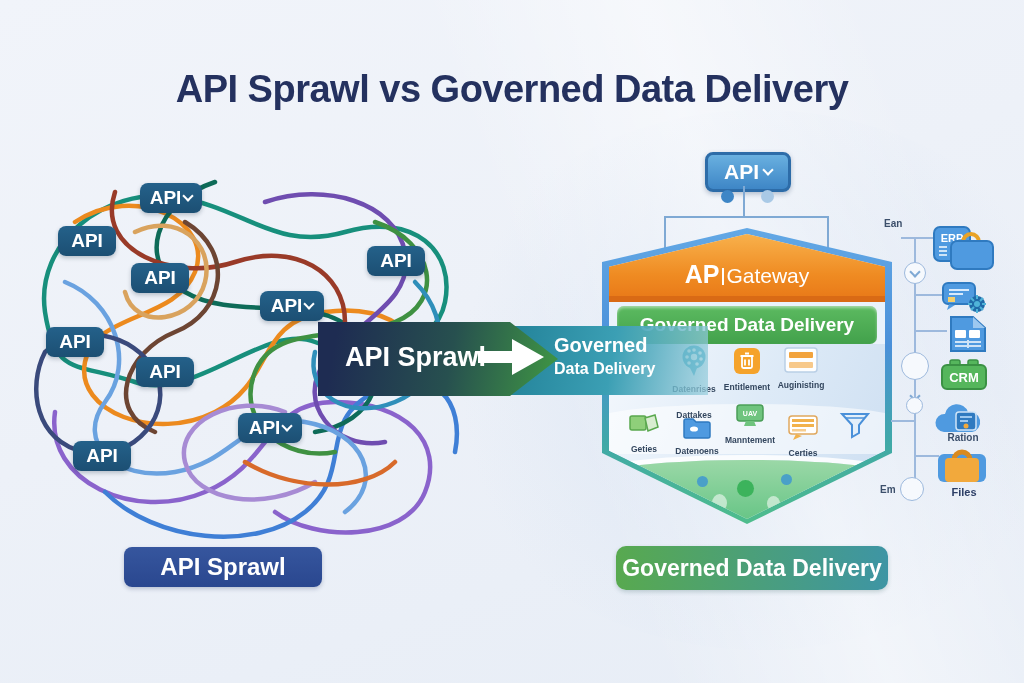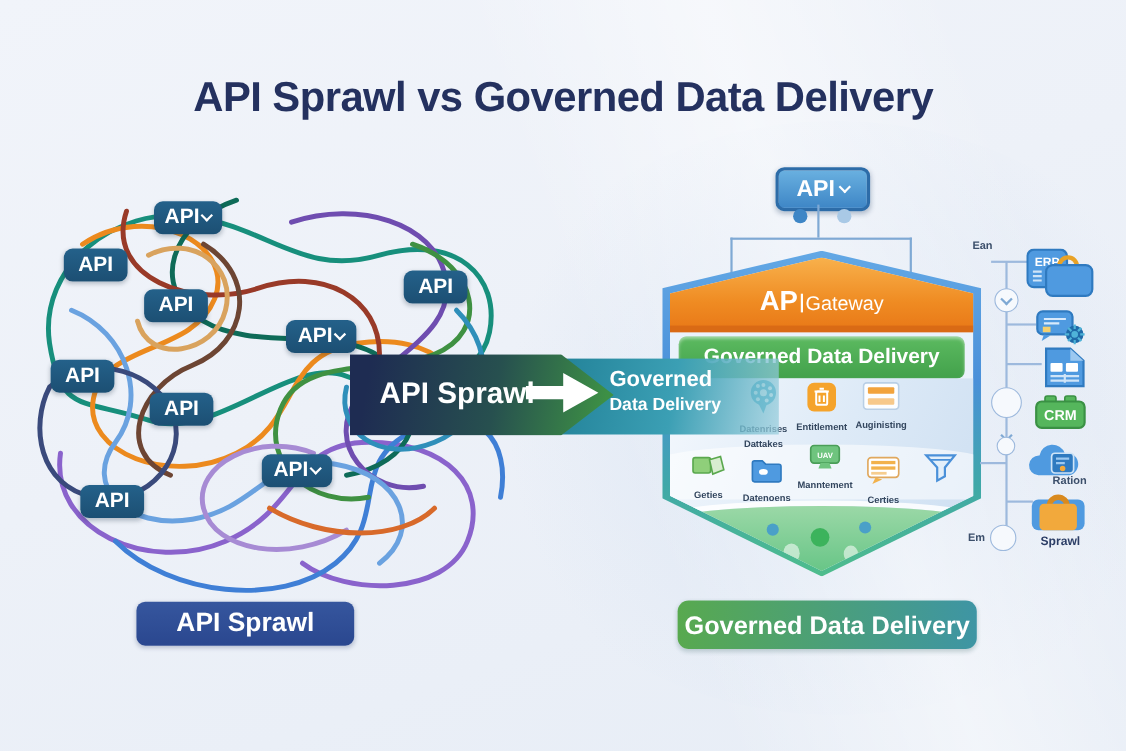--- a/index.html
+++ b/index.html
@@ -45,21 +45,21 @@
      background:linear-gradient(180deg,#63a8e5 0%,#4a90d9 40%,#3fa8a8 72%,#4fbd8c 100%);}
   .shield-inner{left:7px;top:6px;width:276px;height:285px;
      clip-path:polygon(50% 0%,100% 11.5%,100% 76%,50% 100%,0% 76%,0% 11.5%);
      background:#eaf2fb;}
   .roof{left:0;top:0;width:100%;height:68px;
      background:linear-gradient(180deg,#f8b14c 0%,#ef8b22 60%,#e87717 100%);}
   .roof-strip{left:0;top:62px;width:100%;height:6px;background:#d96a15;}
   .roof-text{left:0;top:26px;width:100%;text-align:center;color:#fff;}
   .roof-text b{font-size:25px;font-weight:800;}
   .roof-div{display:inline-block;width:2px;height:17px;background:#fff;margin:0 2px -2px 3px;}
-  .roof-text i{font-style:normal;font-size:18px;font-weight:500;}
+  .roof-text i{font-style:normal;font-size:21px;font-weight:500;}
   .gov-banner{left:8px;top:72px;width:260px;height:38px;border-radius:7px;
      background:linear-gradient(180deg,#5cba60 0%,#42a14b 100%);
      box-shadow:inset 0 2px 3px rgba(255,255,255,.45);
      display:flex;align-items:center;justify-content:center;color:#fff;
      font-size:19px;font-weight:700;}
   .shield-body{left:0;top:110px;width:100%;height:120px;
      background:linear-gradient(115deg,#f4f8fd 0%,#ddeaf7 55%,#cfe0f2 100%);}
   .arc1{left:-12px;top:170px;width:300px;height:50px;background:rgba(255,255,255,.55);
      border-radius:100% 100% 0 0/30px 30px 0 0;}
   .shield-green{left:-6px;top:226px;width:288px;height:70px;
@@ -186,21 +186,21 @@
           <circle cx="15" cy="13" r="3.2" fill="#fff"></circle>
           <circle cx="15" cy="6" r="1.8" fill="#fff"></circle>
             <circle cx="21" cy="9" r="1.8" fill="#fff"></circle>
           <circle cx="22" cy="15" r="1.8" fill="#fff"></circle>
             <circle cx="18" cy="20" r="1.8" fill="#fff"></circle>
           <circle cx="10" cy="19" r="1.8" fill="#fff"></circle>
             <circle cx="8" cy="13" r="1.8" fill="#fff"></circle>
           <circle cx="10" cy="7" r="1.8" fill="#fff"></circle>
         </svg>
         <div class="lbl">Datenrises</div>
-        <div class="lbl" style="margin-top:3px;">Dattakes</div>
+        <div class="lbl" style="margin-top:16px;">Dattakes</div>
       </div>
       <div class="icon-item" style="left:106px;top:112px;">
         <svg width="30" height="30" viewBox="0 0 30 30">
           <rect x="2" y="2" width="26" height="26" rx="6" fill="#f5a32b"></rect>
           <rect x="10" y="10" width="10" height="12" rx="1.5" fill="none" stroke="#fff" stroke-width="1.8"></rect>
           <path d="M8.5 10 H21.5 M13 7.5 H17 M13 13.5 v6 M17 13.5 v6" stroke="#fff" stroke-width="1.8" fill="none"></path>
         </svg>
         <div class="lbl">Entitlement</div>
       </div>
       <div class="icon-item" style="left:160px;top:112px;">
@@ -309,28 +309,28 @@
   </svg>
   <span class="chev-b" style="position:absolute;left:911px;top:392px;"></span>
   <div class="abs ring" style="left:906px;top:397px;width:15px;height:15px;"></div>
 
   <svg class="abs" style="left:932px;top:400px;" width="56" height="40" viewBox="0 0 56 40">
     <path d="M12 32 a9 9 0 0 1 1 -18 a12 12 0 0 1 23 -2 a8 8 0 0 1 4 20 z" fill="#4f9ae0"></path>
     <rect x="24" y="12" width="20" height="18" rx="3" fill="#2f7ac0" stroke="#cfe4f7" stroke-width="1.5"></rect>
     <path d="M28 17 h12 M28 21 h8" stroke="#9cc8f0" stroke-width="2"></path>
     <circle cx="34" cy="26" r="2.5" fill="#f2a93c"></circle>
   </svg>
-  <div class="abs srctext" style="left:938px;top:432px;width:50px;text-align:right;">Ration</div>
+  <div class="abs srctext" style="left:938px;top:432px;width:50px;text-align:center;">Ration</div>
 
   <svg class="abs" style="left:936px;top:444px;" width="52" height="42" viewBox="0 0 52 42">
     <rect x="2" y="10" width="48" height="28" rx="6" fill="#4f9ae0"></rect>
     <path d="M18 16 a8 8 0 0 1 16 0" fill="none" stroke="#d98a1f" stroke-width="5"></path>
     <rect x="9" y="14" width="34" height="24" rx="4" fill="#f2a93c"></rect>
   </svg>
-  <div class="abs srctext" style="left:940px;top:486px;width:48px;text-align:center;font-size:11px;font-weight:700;color:#2c3e66;">Sprawl</div>
+  <div class="abs srctext" style="left:940px;top:486px;width:48px;text-align:center;font-size:11px;font-weight:700;color:#2c3e66;">Files</div>
 
   <div class="abs srctext" style="left:880px;top:484px;">Em</div>
   <div class="abs ring" style="left:900px;top:477px;width:22px;height:22px;"></div>
 
   <div class="abs lab-left">
     <span>API Sprawl</span>
   </div>
   <div class="abs lab-right">
     <span>Governed Data Delivery</span>
   </div>

